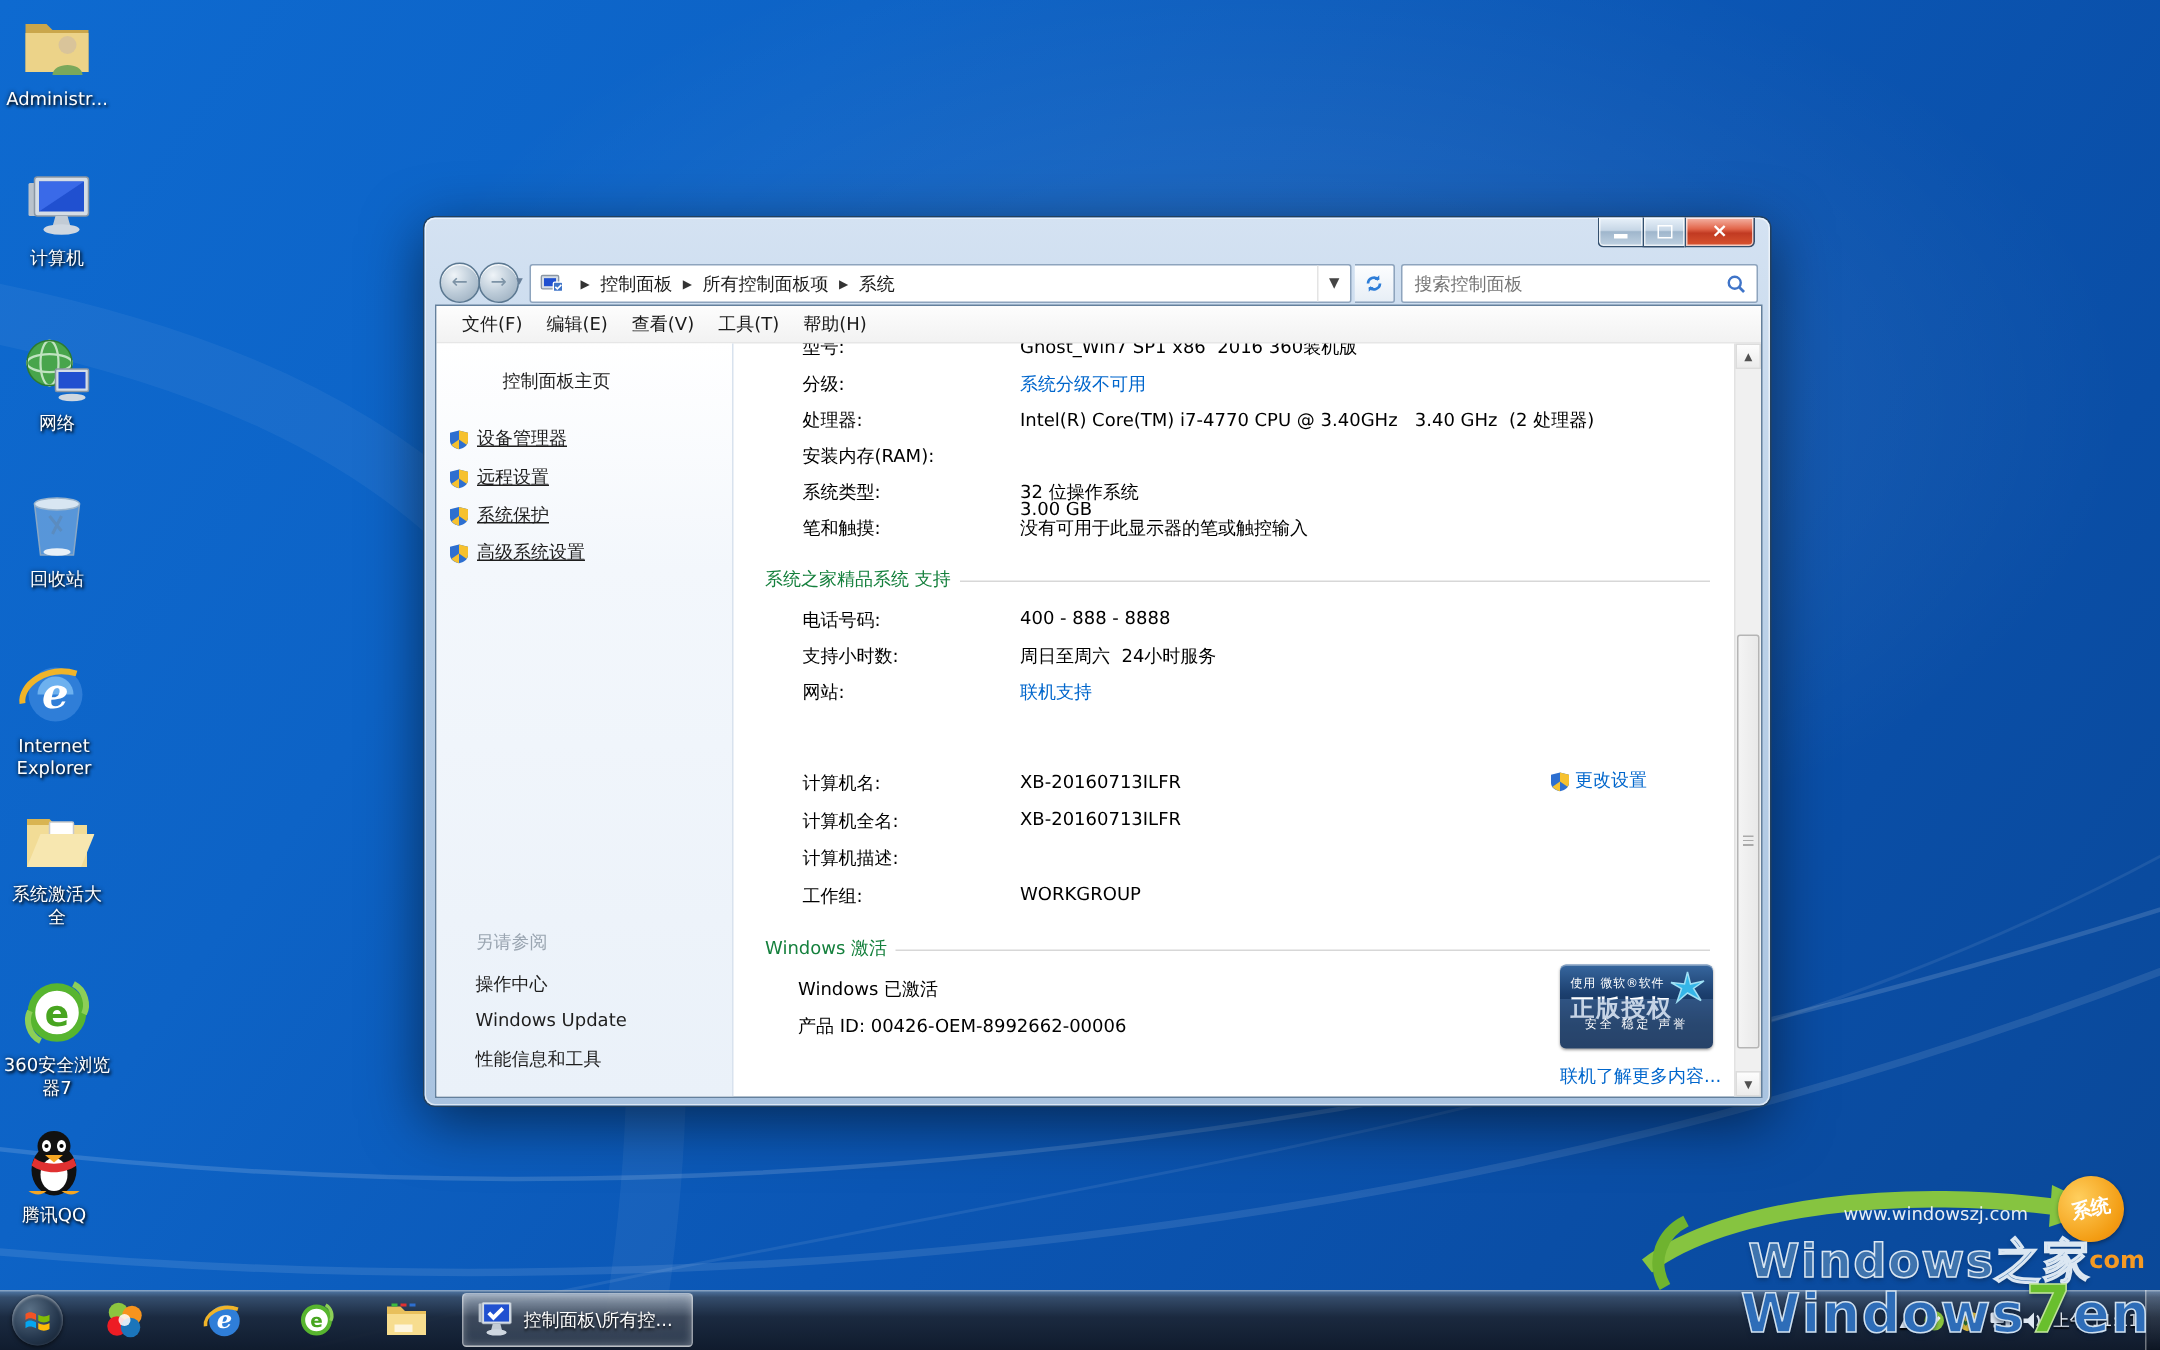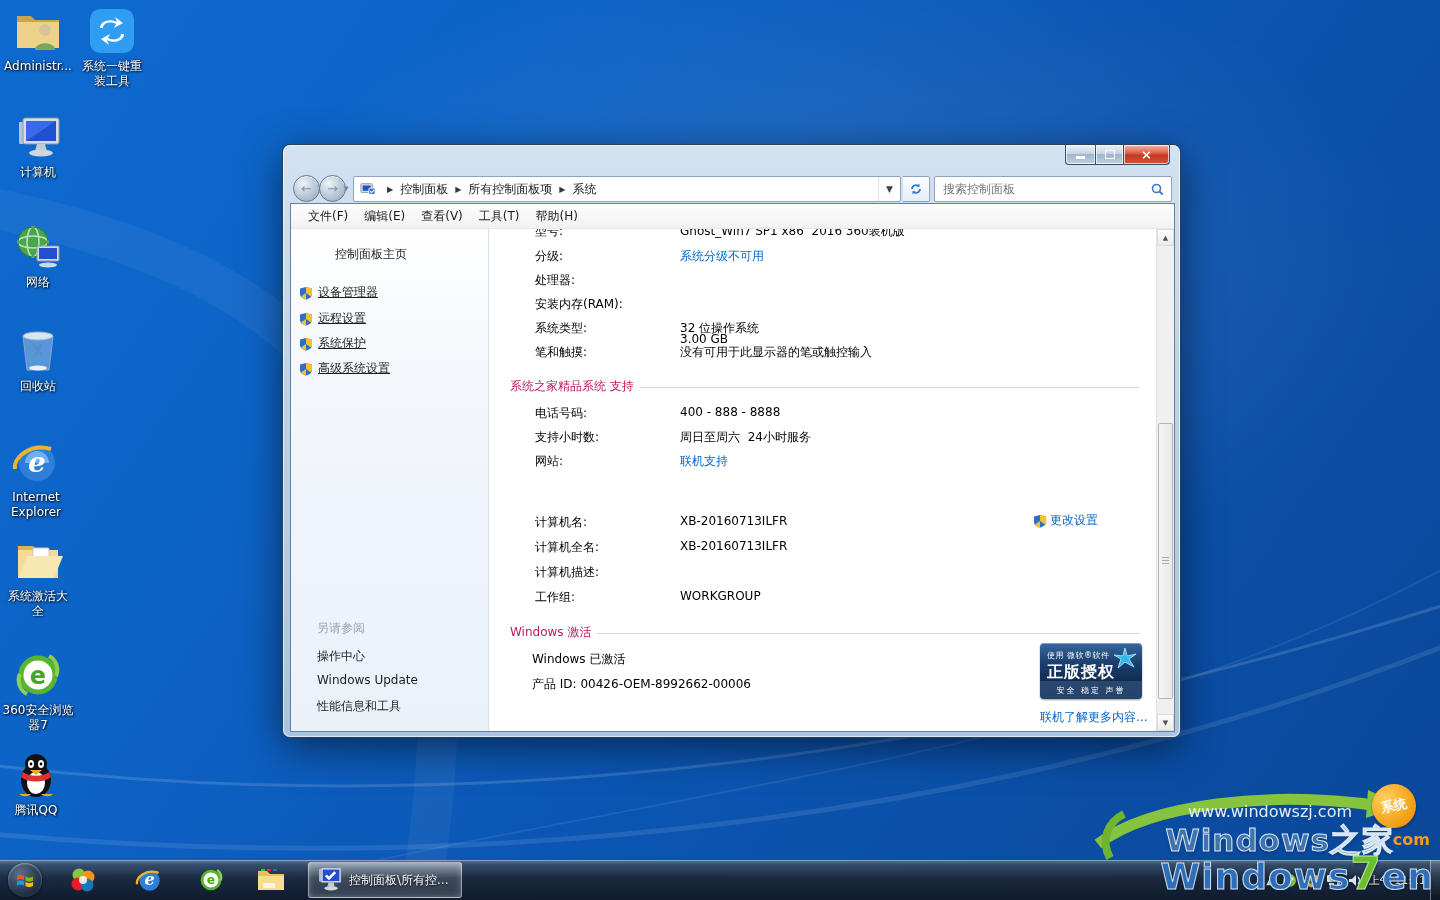--- a/index.html
+++ b/index.html
@@ -58,30 +58,30 @@
     border-right:1px solid #d8e2ee;position:relative;font-size:12px;color:#1e1e1e;}
   .side-home{position:absolute;left:44px;top:17px;text-align:right;}
   .side-item{position:absolute;left:8px;display:flex;align-items:center;gap:5px;}
   .side-item .txt{color:#1e1e1e;text-decoration:underline;}
   .see-also{position:absolute;left:26px;color:#9aa5b1;}
   .side-link{position:absolute;left:26px;color:#1e1e1e;}
   .main{flex:1;position:relative;overflow:hidden;font-size:12px;color:#000;}
   .row-label{position:absolute;left:46px;white-space:pre;}
   .row-value{position:absolute;left:191px;white-space:pre;}
   .link{color:#0066cc;}
-  .sect{position:absolute;left:21px;right:16px;display:flex;align-items:center;color:#be185d;}
+  .sect{position:absolute;left:21px;right:16px;display:flex;align-items:center;color:#15803d;}
   .sect .ln{flex:1;border-top:1px solid #d7d7d7;margin-left:6px;margin-top:2px;}
   .chg{position:absolute;left:544px;display:flex;align-items:center;gap:3px;font-size:12px;}
   .act-line{position:absolute;left:43px;white-space:pre;}
   .gbadge{position:absolute;left:551px;top:414px;width:102px;height:56px;border-radius:4px;
     background:linear-gradient(180deg,#37679f 0%,#1c3f6e 35%,#102a4d 70%,#0c2140 100%);
     box-shadow:inset 0 1px 0 rgba(255,255,255,.35),0 1px 2px rgba(0,0,0,.4);color:#fff;overflow:hidden;}
   .gb-t{position:absolute;left:7px;top:7px;font-size:8px;letter-spacing:.5px;}
   .gb-m{position:absolute;left:7px;top:19px;font-size:16px;font-weight:bold;letter-spacing:1px;}
-  .gb-b{position:absolute;left:0;right:0;bottom:0;height:18px;background:rgba(90,130,180,.35);
+  .gb-b{position:absolute;left:0;right:0;bottom:0;height:33px;background:rgba(90,130,180,.35);
     font-size:8px;display:flex;align-items:center;justify-content:center;letter-spacing:2px;}
   .gb-star{position:absolute;right:4px;top:3px;}
   .morelink{position:absolute;left:551px;top:480px;font-size:12px;}
   
   .sbar{width:17px;flex:0 0 auto;background:#f0f0f0;border-left:1px solid #e2e2e2;position:relative;}
   .sb-arr{position:absolute;left:0;width:17px;height:17px;background:linear-gradient(180deg,#fdfdfd,#ebebeb);
     border:1px solid #dcdcdc;box-sizing:border-box;color:#505050;font-size:7px;display:flex;align-items:center;justify-content:center;}
   .sb-thumb{position:absolute;left:1px;width:15px;border:1px solid #b5b5b5;border-radius:2px;box-sizing:border-box;
     background:linear-gradient(90deg,#f4f4f4,#e9e9e9);display:flex;align-items:center;justify-content:center;}
   .grip{width:7px;height:8px;background:repeating-linear-gradient(180deg,#aaa 0 1px,transparent 1px 3px);}
@@ -99,21 +99,21 @@
     border:1px solid rgba(255,255,255,.5);box-shadow:inset 0 0 6px rgba(255,255,255,.3);
     display:flex;align-items:center;gap:6px;padding:0 8px;box-sizing:border-box;}
   .taskbtn .tlabel{color:#fff;font-size:12px;text-shadow:0 1px 2px #000;white-space:nowrap;overflow:hidden;}
   .tray{position:absolute;right:14px;top:0;height:40px;display:flex;align-items:center;gap:7px;z-index:41;}
   .trayicon{color:#dfe8f2;font-size:11px;text-shadow:0 1px 1px #000;}
   .clock{color:#eef4fb;font-size:11px;text-align:center;line-height:13px;text-shadow:0 1px 1px #000;}
   .showdesk{position:absolute;right:0;top:0;width:9px;height:40px;border-left:1px solid rgba(255,255,255,.4);
     background:linear-gradient(180deg,rgba(255,255,255,.15),rgba(0,0,0,.2));z-index:42;}
   
   .wm{position:absolute;right:0;bottom:0;width:350px;height:120px;z-index:50;pointer-events:none;}
-  .wm-url{position:absolute;right:88px;top:22px;color:#f4f7fa;font-size:16px;opacity:.95;}
+  .wm-url{position:absolute;right:88px;top:22px;color:#f4f7fa;font-size:12px;opacity:.95;}
   .wm-badge{position:absolute;right:24px;top:4px;width:44px;height:44px;border-radius:50%;
     background:radial-gradient(circle at 35% 30%,#ffcf5e,#f39c12 70%,#e67e22);
     color:#fff;font-size:13px;font-weight:bold;display:flex;align-items:center;justify-content:center;
     transform:rotate(-12deg);box-shadow:0 1px 3px rgba(0,0,0,.4);}
   .wm-l1{position:absolute;right:46px;top:40px;font-size:31px;font-weight:bold;color:#3f74ae;letter-spacing:1px;
     -webkit-text-stroke:1px #dbe7f2;text-shadow:0 2px 3px rgba(10,40,80,.5);white-space:nowrap;}
   .wm-l2{position:absolute;right:6px;top:68px;font-size:36px;font-weight:bold;color:#2e6db8;letter-spacing:1px;
     -webkit-text-stroke:1px #cfe0ef;text-shadow:0 2px 3px rgba(5,25,55,.6);white-space:nowrap;}
   .wm-l2 .seven{color:#69bf2d;-webkit-text-stroke:1px #bfe39a;font-size:44px;}
   .wm-com{position:absolute;right:10px;top:50px;color:#f59a23;font-size:16px;font-weight:bold;-webkit-text-stroke:0;}
@@ -130,29 +130,20 @@
 </svg>
 
 <div class="dicon" style="left:-5px;top:6px;">
   <svg class="ig" viewBox="0 0 50 50">
     <path d="M4 10 h14 l4 4 h24 v28 H4 z" fill="#caa64b"></path>
     <path d="M4 16 h42 v26 H4 z" fill="#ecd389"></path>
     <circle cx="32" cy="24" r="6" fill="#d9c49a"></circle>
     <path d="M22 44 c0-9 20-9 20 0 z" fill="#7aa85b"></path>
   </svg>
   <div class="lbl">Administr...</div>
-</div>
-<div class="dicon" style="left:69px;top:6px;">
-  <svg class="ig" viewBox="0 0 50 50">
-    <rect x="3" y="3" width="44" height="44" rx="10" fill="#2e9df2"></rect>
-    <path d="M13 22 c0-7 10-10 17-6 l-2-5 8 6 -9 5 2-4 c-6-3-13-1-13 4 z" fill="#fff"></path>
-    <path d="M37 28 c0 7-10 10-17 6 l2 5 -8-6 9-5 -2 4 c6 3 13 1 13-4 z" fill="#fff"></path>
-  </svg>
-  <div class="lbl">系统一键重
-装工具</div>
 </div>
 <div class="dicon" style="left:-5px;top:112px;">
   <svg class="ig" viewBox="0 0 50 50">
     <rect x="6" y="10" width="6" height="22" rx="1" fill="#b9c2cc"></rect>
     <rect x="10" y="6" width="36" height="26" rx="2" fill="#d5dde6" stroke="#8b97a4"></rect>
     <rect x="13" y="9" width="30" height="20" fill="#2050d0"></rect>
     <path d="M13 9 l30 0 -30 20 z" fill="#3a6ae8"></path>
     <path d="M24 32 h8 l2 7 h-12 z" fill="#c2cbd5"></path>
     <ellipse cx="28" cy="41" rx="12" ry="3.5" fill="#cfd7e0"></ellipse>
   </svg>
@@ -331,20 +322,21 @@
 
       <div class="main">
 
         <span class="row-label" style="top:-6px;">型号:</span>
         <span class="row-value" style="top:-6px;">Ghost_Win7 SP1 x86  2016 360装机版</span>
 
         <span class="row-label" style="top:19px;">分级:</span>
         <span class="row-value link" style="top:19px;">系统分级不可用</span>
 
         <span class="row-label" style="top:43px;">处理器:</span>
+        <span class="row-value" style="top:43px;">Intel(R) Core(TM) i7-4770 CPU @ 3.40GHz   3.40 GHz  (2 处理器)</span>
 
         <span class="row-label" style="top:67px;">安装内存(RAM):</span>
         <span class="row-value" style="top:67px;margin-top:36px;">3.00 GB</span>
 
         <span class="row-label" style="top:91px;">系统类型:</span>
         <span class="row-value" style="top:91px;">32 位操作系统</span>
 
         <span class="row-label" style="top:115px;">笔和触摸:</span>
         <span class="row-value" style="top:115px;">没有可用于此显示器的笔或触控输入</span>
 

